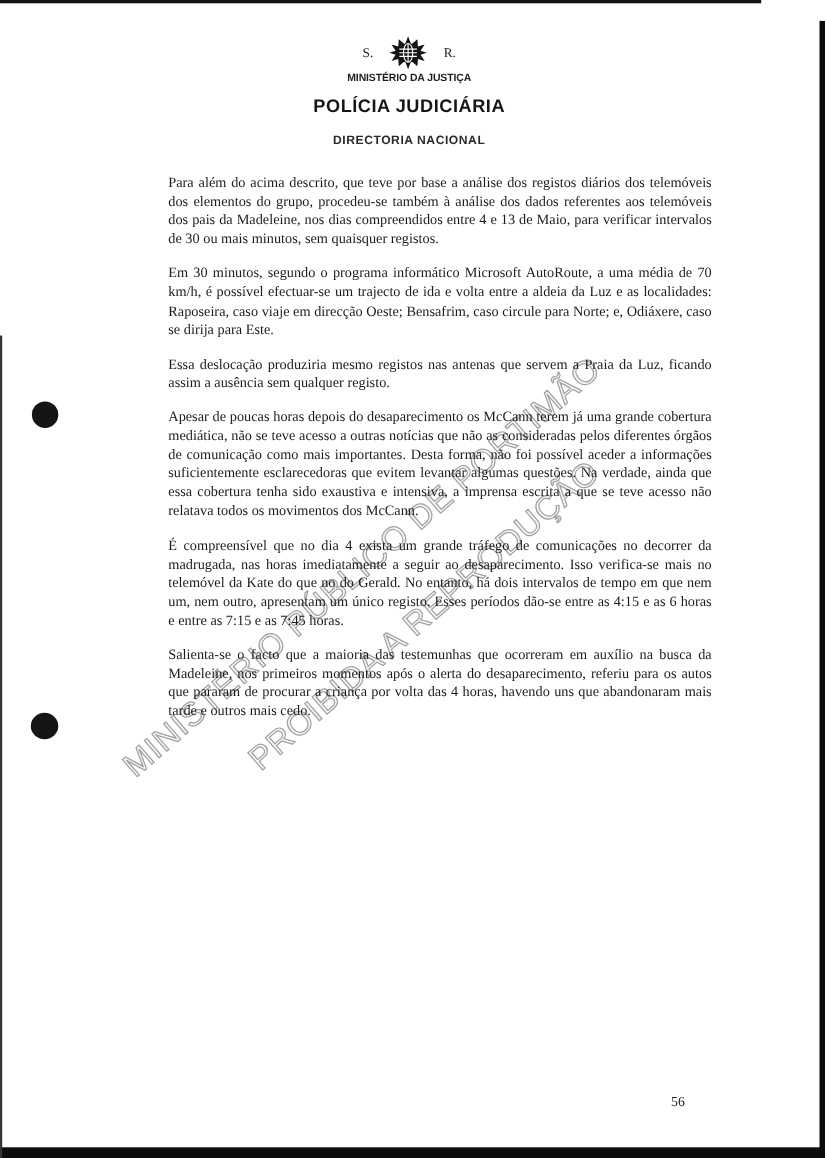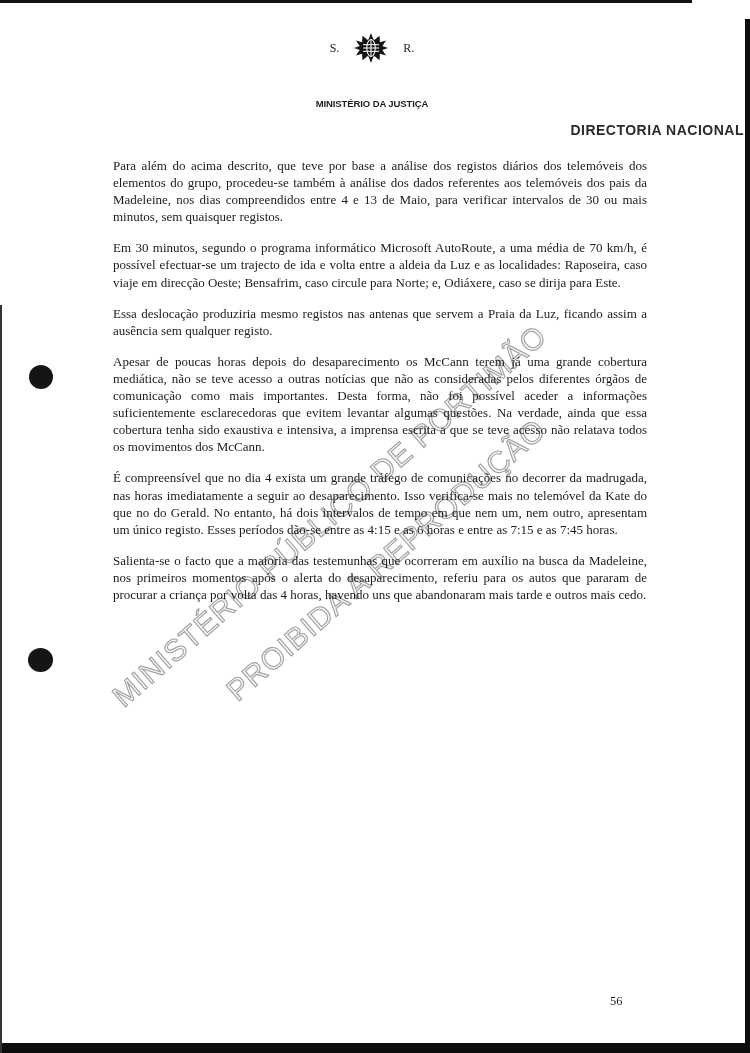--- a/index.html
+++ b/index.html
@@ -23,41 +23,41 @@
   .punch-1 { left: 29px; top: 365px; width: 24px; height: 24px; }
   .punch-2 { left: 28px; top: 648px; width: 25px; height: 24px; }
   
   .hdr { position: absolute; left: 0; right: 6px; text-align: center; }
   .logo-row { top: 32px; display: flex; justify-content: center; align-items: center; gap: 14px; }
   .initial { font-size: 12px; color: #222; }
   .emblem { width: 36px; height: 32px; display: block; }
   .ministry {
     top: 66px;
     font-family: "Liberation Sans", sans-serif;
-    font-size: 9.5px; font-weight: 700; letter-spacing: -0.1px; color: #1e1e1e; margin-top: 32px;
+    font-size: 9.5px; font-weight: 700; letter-spacing: -0.1px; color: #1e1e1e;
   }
   .org {
     top: 88px;
     font-family: "Liberation Sans", sans-serif;
     font-size: 16.5px; font-weight: 700; letter-spacing: 0.5px; color: #161616;
   }
   .directorate {
     top: 122px;
     font-family: "Liberation Sans", sans-serif;
-    font-size: 14px; font-weight: 600; letter-spacing: 0.5px; color: #2a2a2a; text-align: right;
+    font-size: 11px; font-weight: 600; letter-spacing: 0.5px; color: #2a2a2a;
   }
   
   .body-col {
     position: absolute;
     left: 113px; top: 157px; width: 534px;
     font-size: 13px; line-height: 17.1px;
     text-align: justify;
     color: #1b1b1b;
   }
-  .body-col p { margin-bottom: 14px; }
+  .body-col p { margin-bottom: 14px; margin-left: 40px; }
   
   .wm {
     position: absolute;
     font-family: "Liberation Sans", sans-serif;
     font-size: 30px;
     letter-spacing: 1px;
     white-space: nowrap;
     color: rgba(0,0,0,0.03);
     -webkit-text-stroke: 1.1px #a0a0a0;
     transform: rotate(-41deg);
@@ -97,20 +97,21 @@
         <line x1="10.5" y1="13.5" x2="27.5" y2="13.5"></line>
         <line x1="10.5" y1="17" x2="27.5" y2="17"></line>
         <line x1="10.5" y1="20.5" x2="27.5" y2="20.5"></line>
         <ellipse cx="19" cy="17" rx="4.5" ry="9"></ellipse>
         <line x1="19" y1="8" x2="19" y2="26"></line>
       </g>
     </svg>
     <span class="initial">R.</span>
   </div>
   <div class="hdr ministry">MINISTÉRIO DA JUSTIÇA</div>
+  <div class="hdr org">POLÍCIA JUDICIÁRIA</div>
   <div class="hdr directorate">DIRECTORIA NACIONAL</div>
 
   <div class="body-col">
     <p>Para além do acima descrito, que teve por base a análise dos registos diários dos telemóveis dos elementos do grupo, procedeu-se também à análise dos dados referentes aos telemóveis dos pais da Madeleine, nos dias compreendidos entre 4 e 13 de Maio, para verificar intervalos de 30 ou mais minutos, sem quaisquer registos.</p>
     <p>Em 30 minutos, segundo o programa informático Microsoft AutoRoute, a uma média de 70 km/h, é possível efectuar-se um trajecto de ida e volta entre a aldeia da Luz e as localidades: Raposeira, caso viaje em direcção Oeste; Bensafrim, caso circule para Norte; e, Odiáxere, caso se dirija para Este.</p>
     <p>Essa deslocação produziria mesmo registos nas antenas que servem a Praia da Luz, ficando assim a ausência sem qualquer registo.</p>
     <p>Apesar de poucas horas depois do desaparecimento os McCann terem já uma grande cobertura mediática, não se teve acesso a outras notícias que não as consideradas pelos diferentes órgãos de comunicação como mais importantes. Desta forma, não foi possível aceder a informações suficientemente esclarecedoras que evitem levantar algumas questões. Na verdade, ainda que essa cobertura tenha sido exaustiva e intensiva, a imprensa escrita a que se teve acesso não relatava todos os movimentos dos McCann.</p>
     <p>É compreensível que no dia 4 exista um grande tráfego de comunicações no decorrer da madrugada, nas horas imediatamente a seguir ao desaparecimento. Isso verifica-se mais no telemóvel da Kate do que no do Gerald. No entanto, há dois intervalos de tempo em que nem um, nem outro, apresentam um único registo. Esses períodos dão-se entre as 4:15 e as 6 horas e entre as 7:15 e as 7:45 horas.</p>
     <p>Salienta-se o facto que a maioria das testemunhas que ocorreram em auxílio na busca da Madeleine, nos primeiros momentos após o alerta do desaparecimento, referiu para os autos que pararam de procurar a criança por volta das 4 horas, havendo uns que abandonaram mais tarde e outros mais cedo.</p>
   </div>

